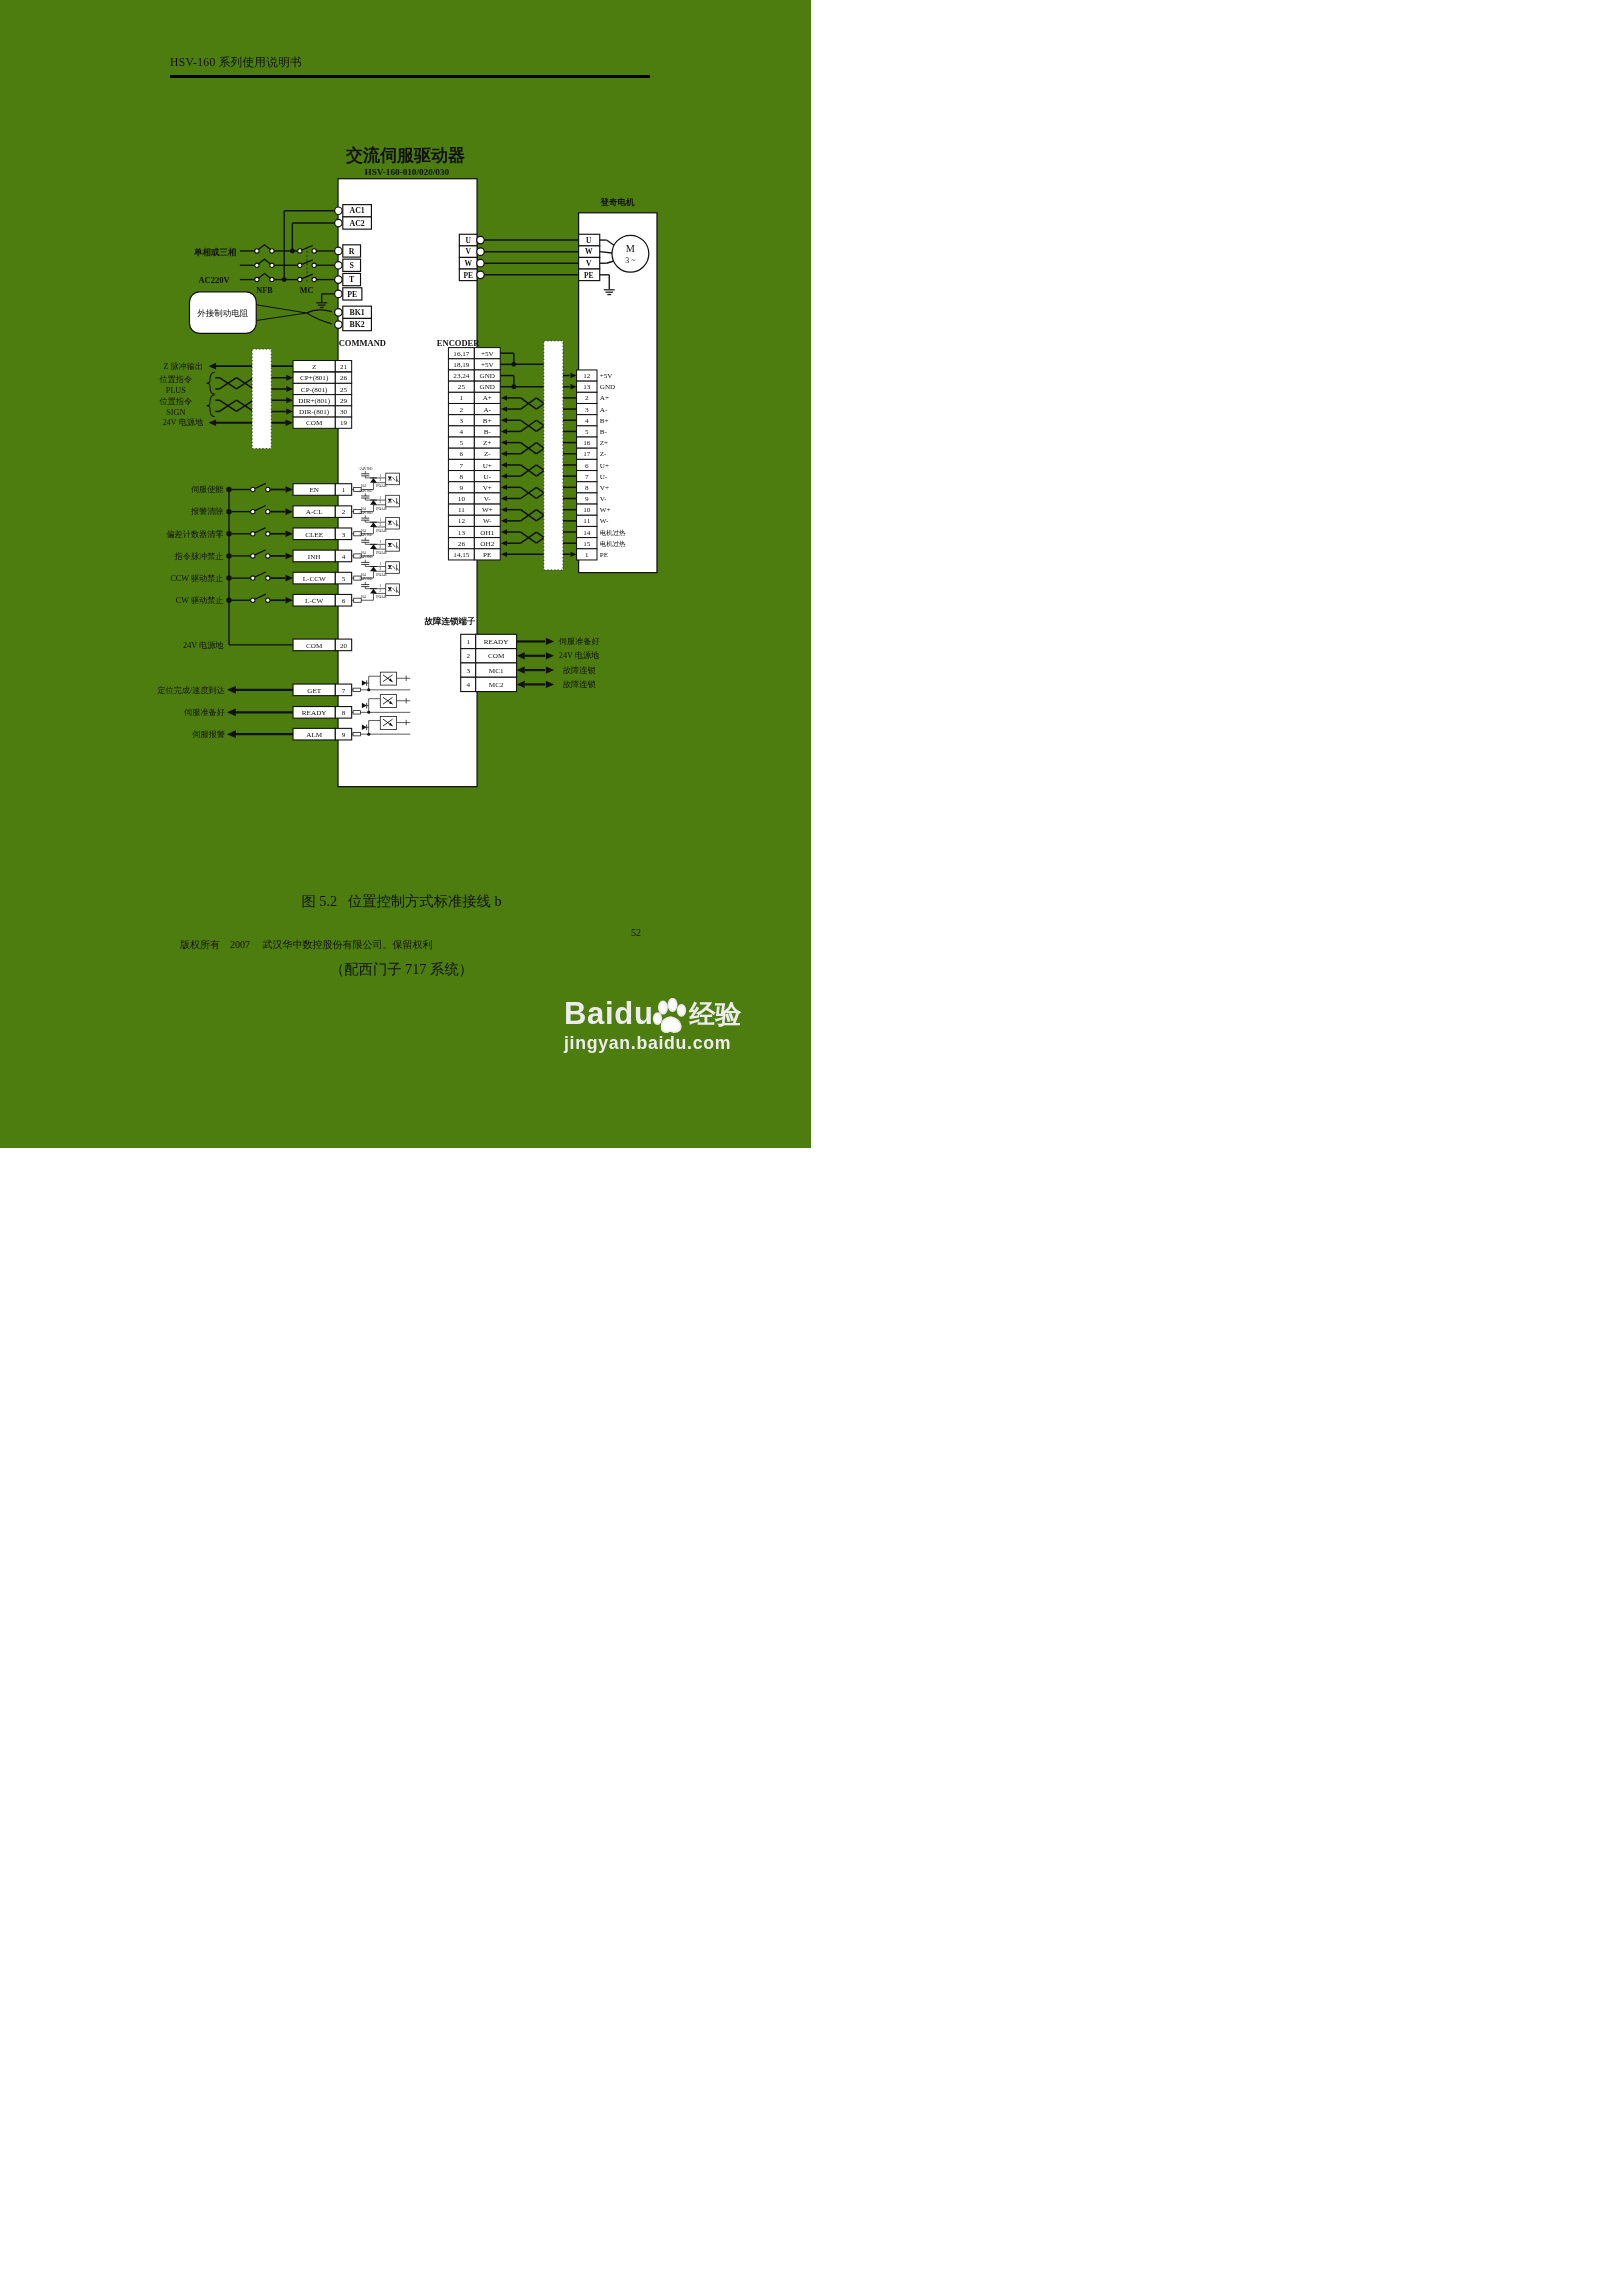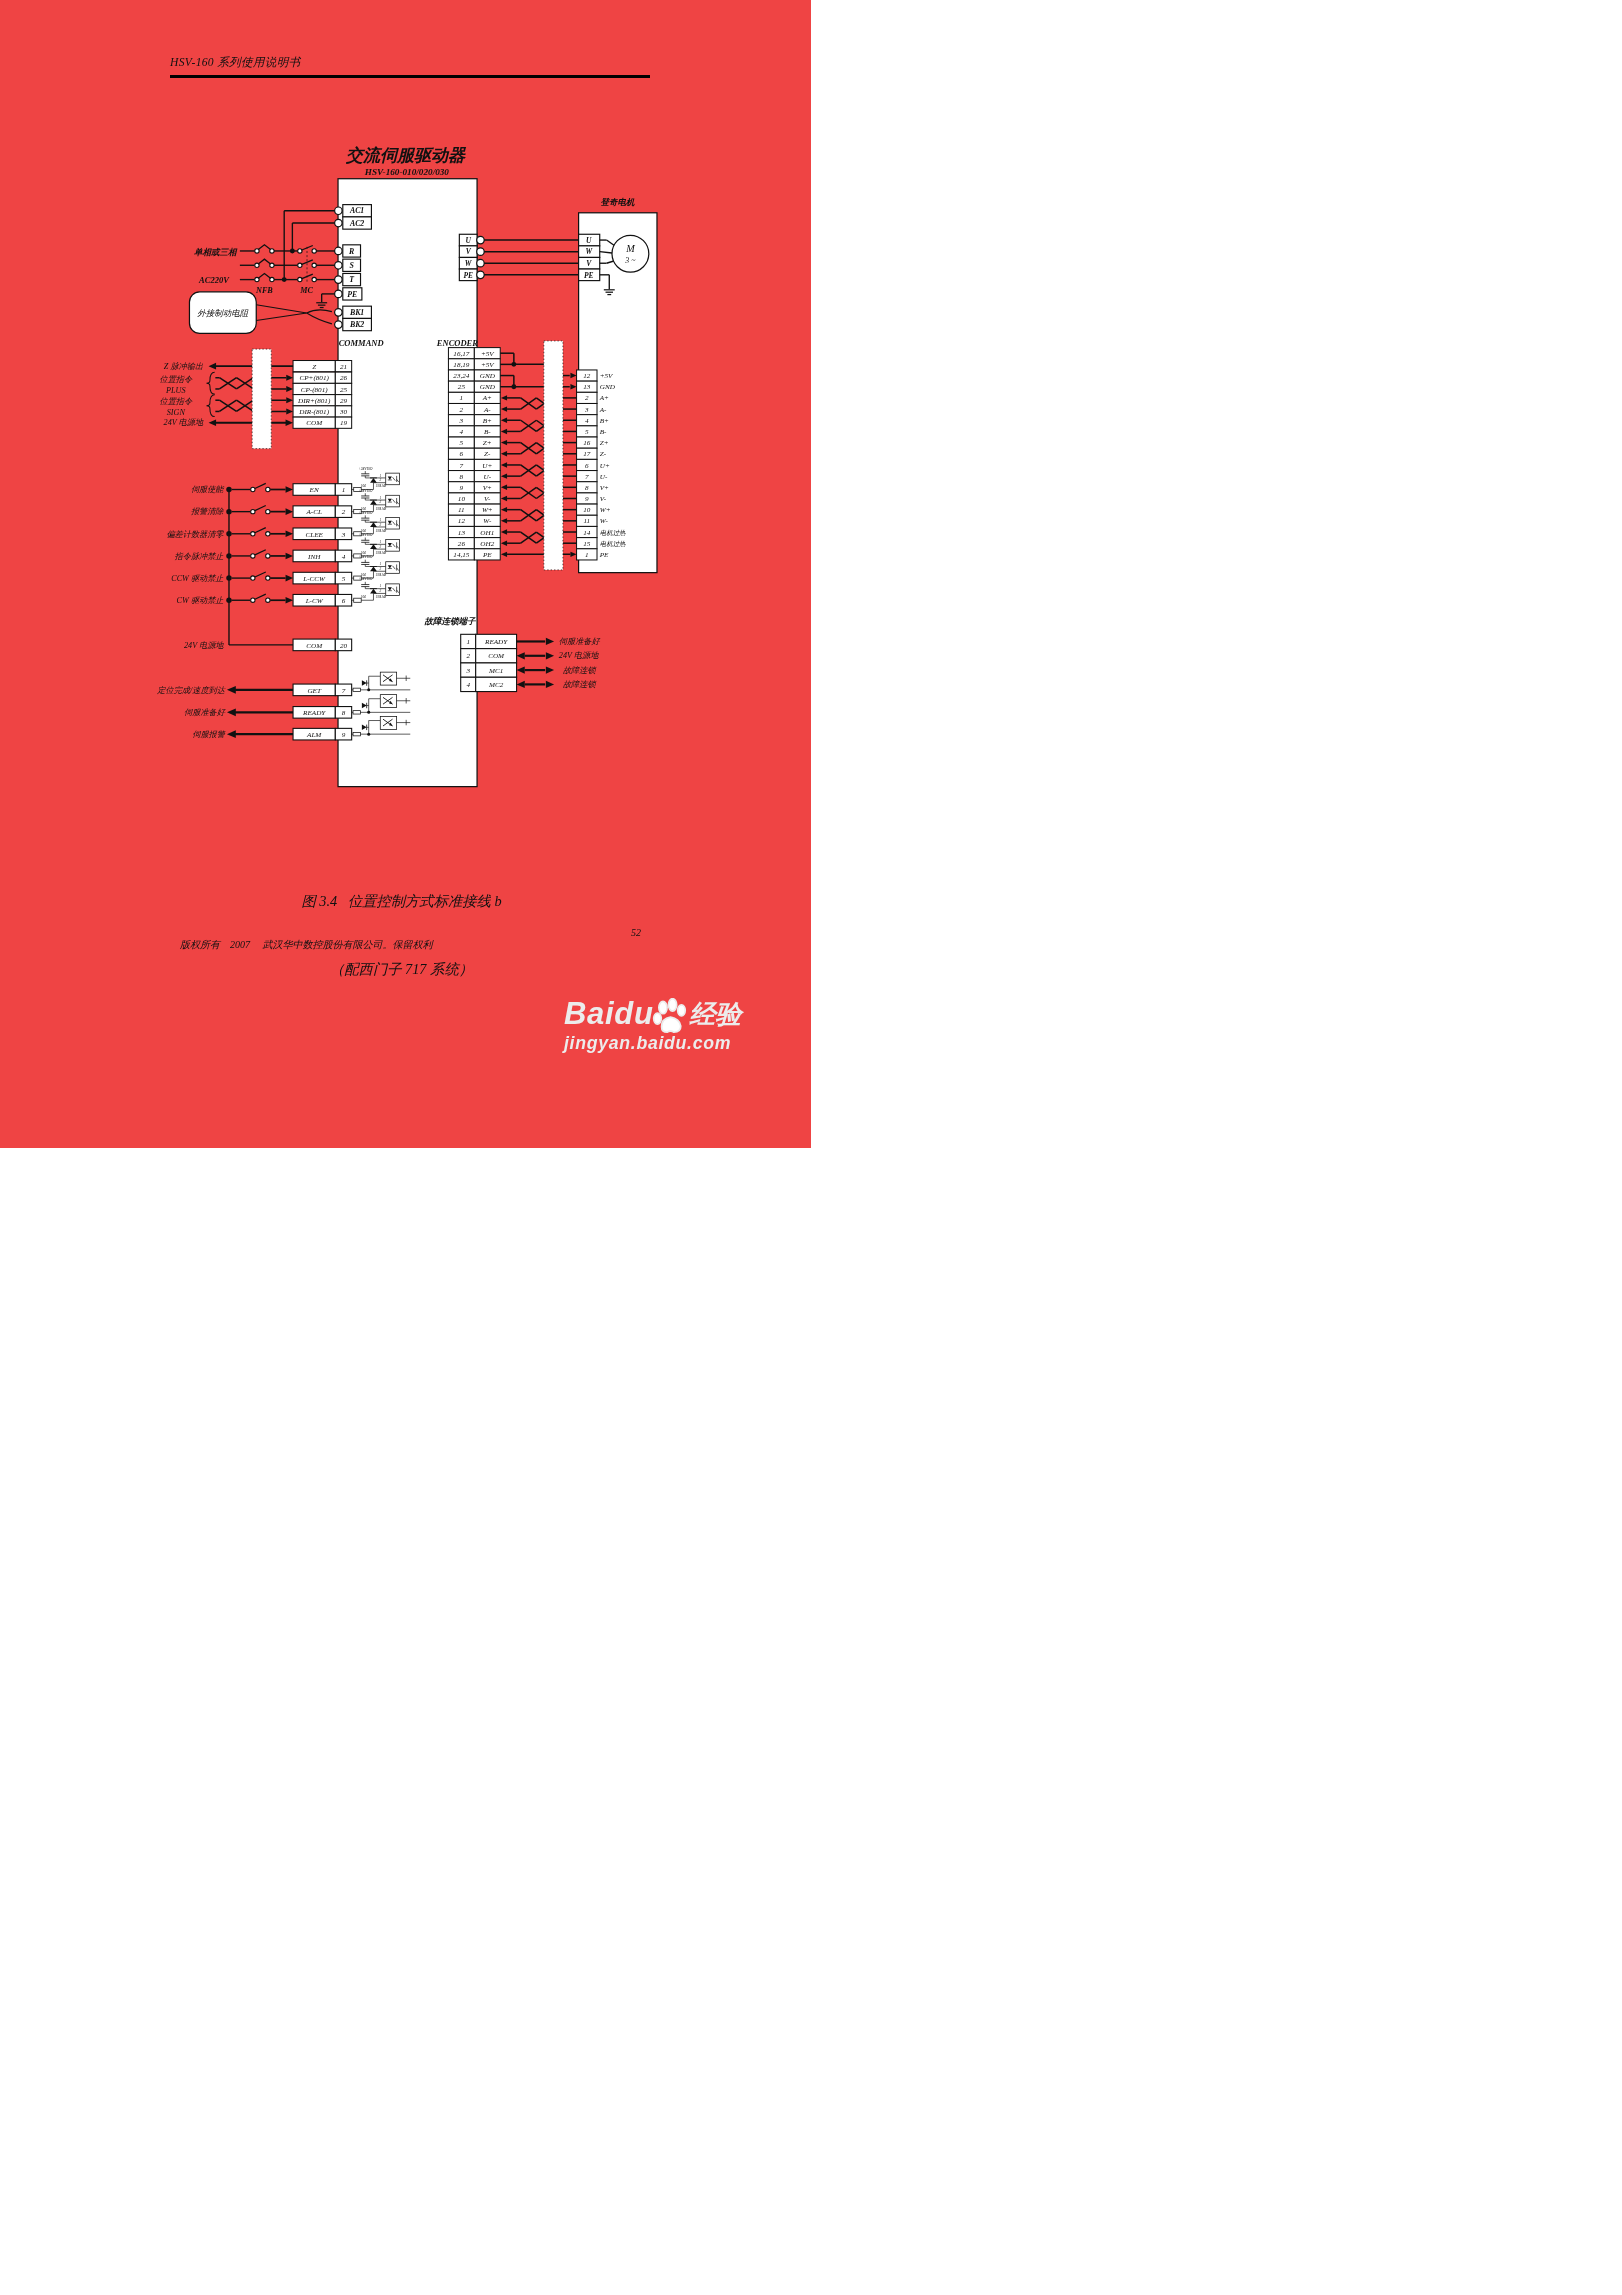--- a/index.html
+++ b/index.html
@@ -1,17 +1,17 @@
 <!DOCTYPE html>
 <html style="font-size:11px"><head>
 <meta charset="utf-8">
 <style>
   html,body{margin:0;padding:0;background:#fff;}
-  .page{position:relative;width:811px;height:1148px;background:#ef4444;overflow:hidden;
-        font-family:"Liberation Serif","DejaVu Serif",serif;color:#111;font-style:italic;}
+  .page{position:relative;width:811px;height:1148px;background:#4d7c0f;overflow:hidden;
+        font-family:"Liberation Serif","DejaVu Serif",serif;color:#111;}
   .header-title{position:absolute;left:170px;top:55px;font-size:11.6px;letter-spacing:0.3px;}
   .header-rule{position:absolute;left:170px;top:75px;width:480px;height:2.7px;background:#000;}
   #diagram-svg{position:absolute;left:0;top:0;}
   .caption{position:absolute;left:204px;top:845px;width:395px;text-align:center;
            font-size:14.3px;line-height:22.5px;white-space:pre;}
   .footer{position:absolute;left:170px;top:927px;width:478px;font-size:10px;white-space:pre;}
   .footer .pagenum{position:absolute;left:461px;top:0;}
   .watermark{position:absolute;left:564px;top:996px;width:204px;color:#ececec;
              font-family:"Liberation Sans","DejaVu Sans",sans-serif;}
   .wm-row{display:flex;align-items:flex-end;font-weight:bold;}
@@ -719,21 +719,21 @@
       <rect x="698" y="993.5" width="60" height="21" fill="#fff" stroke="#111" stroke-width="1.6"></rect>
       <text x="687" y="1007.8" font-size="10.5" text-anchor="middle" font-weight="normal" fill="#111" font-family="&quot;Liberation Serif&quot;,&quot;DejaVu Serif&quot;,serif">4</text>
       <text x="728" y="1007.8" font-size="10.5" text-anchor="middle" font-weight="normal" fill="#111" font-family="&quot;Liberation Serif&quot;,&quot;DejaVu Serif&quot;,serif">MC2</text>
       <line x1="770" y1="1004" x2="800" y2="1004" stroke="#111" stroke-width="3.2"></line>
       <polygon points="758,1004 770,998.72 770,1009.28" fill="#111"></polygon>
       <polygon points="813,1004 801,998.72 801,1009.28" fill="#111"></polygon>
       <text x="826" y="1008" font-size="12" text-anchor="start" font-weight="normal" fill="#111" font-family="&quot;Liberation Serif&quot;,&quot;DejaVu Serif&quot;,serif">故障连锁</text>
     </svg>
 
   <div class="caption">
-    <div>图 3.4   位置控制方式标准接线 b</div>
+    <div>图 5.2   位置控制方式标准接线 b</div>
     <div>（配西门子 717 系统）</div>
   </div>
 
   <div class="footer">
     <span>版权所有    2007     武汉华中数控股份有限公司。保留权利</span>
     <span class="pagenum">52</span>
   </div>
 
   <div class="watermark">
     <div class="wm-row">

